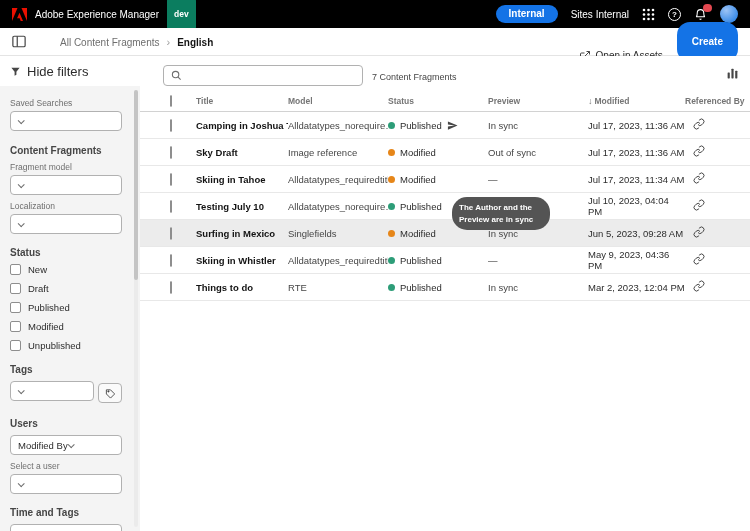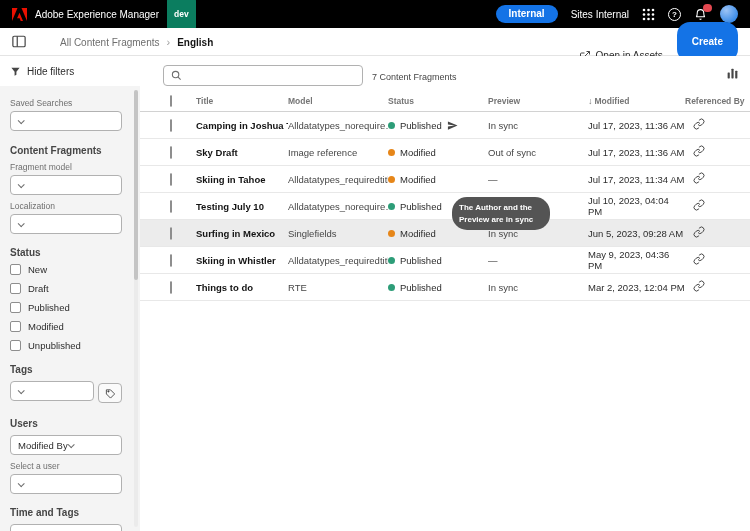--- a/index.html
+++ b/index.html
@@ -32,21 +32,21 @@
   .crumb-sep { color:#9e9e9e; font-size:11px; }
   .crumb-current { color:#131313; font-weight:bold; }
   .toolbar-right { margin-left:auto; display:flex; align-items:flex-end; gap:14px; }
   .open-assets { display:flex; align-items:center; gap:5px; font-size:10px; color:#2c2c2c; cursor:pointer; }
   .create-btn { background:#1473e6; color:#fff; font-size:10px; font-weight:bold;
                 padding:15px 15px; border-radius:13px; border:none; line-height:1; cursor:pointer; }
 
   
   .sidebar { position:absolute; left:0; top:56px; width:140px; bottom:0; }
   .hide-filters { height:30px; display:flex; align-items:center; gap:6px; padding-left:10px;
-                  font-size:10px; color:#2c2c2c; background:#fff; cursor:pointer; }
+                  font-size:13px; color:#2c2c2c; background:#fff; cursor:pointer; }
   .filter-panel { position:absolute; top:30px; left:0; right:0; bottom:0; background:#f4f4f4;
                   padding:12px 14px 0 10px; overflow:hidden; }
   .f-label { font-size:8.5px; color:#6e6e6e; margin-bottom:3px; }
   .f-section { font-size:10px; font-weight:bold; color:#464646; margin:13px 0 6px; }
   .f-section.first { margin-top:14px; }
   .dropdown { width:112px; height:20px; background:#fff; border:1px solid #b1b1b1; border-radius:4px;
               display:flex; align-items:center; justify-content:flex-start; padding:0 7px;
               font-size:9.5px; color:#2c2c2c; margin-bottom:4px; cursor:pointer; }
   .chev { width:5px; height:5px; border-right:1.4px solid #6e6e6e; border-bottom:1.4px solid #6e6e6e;
           transform:rotate(45deg) translateY(-1px); flex:none; }

